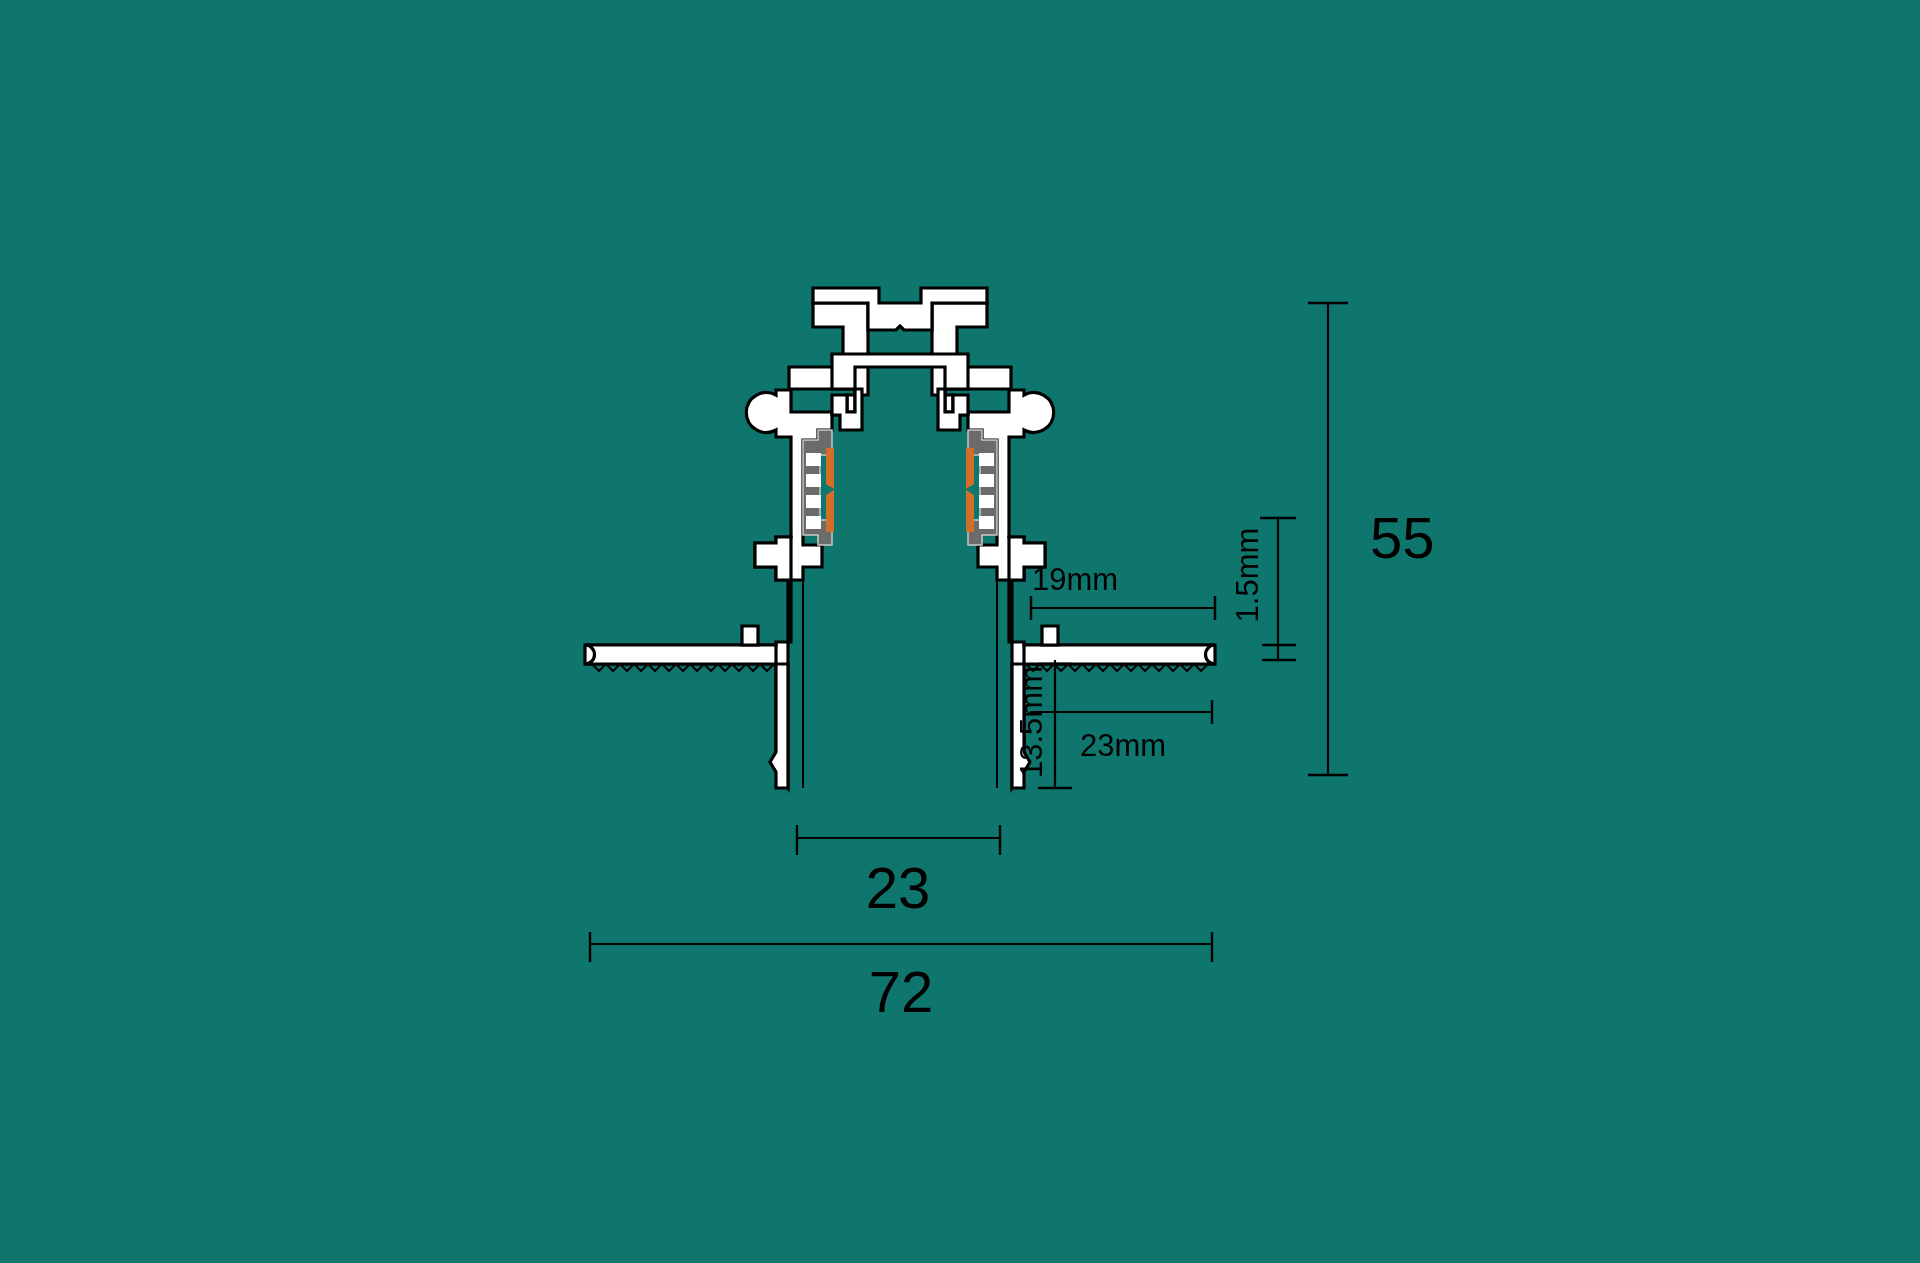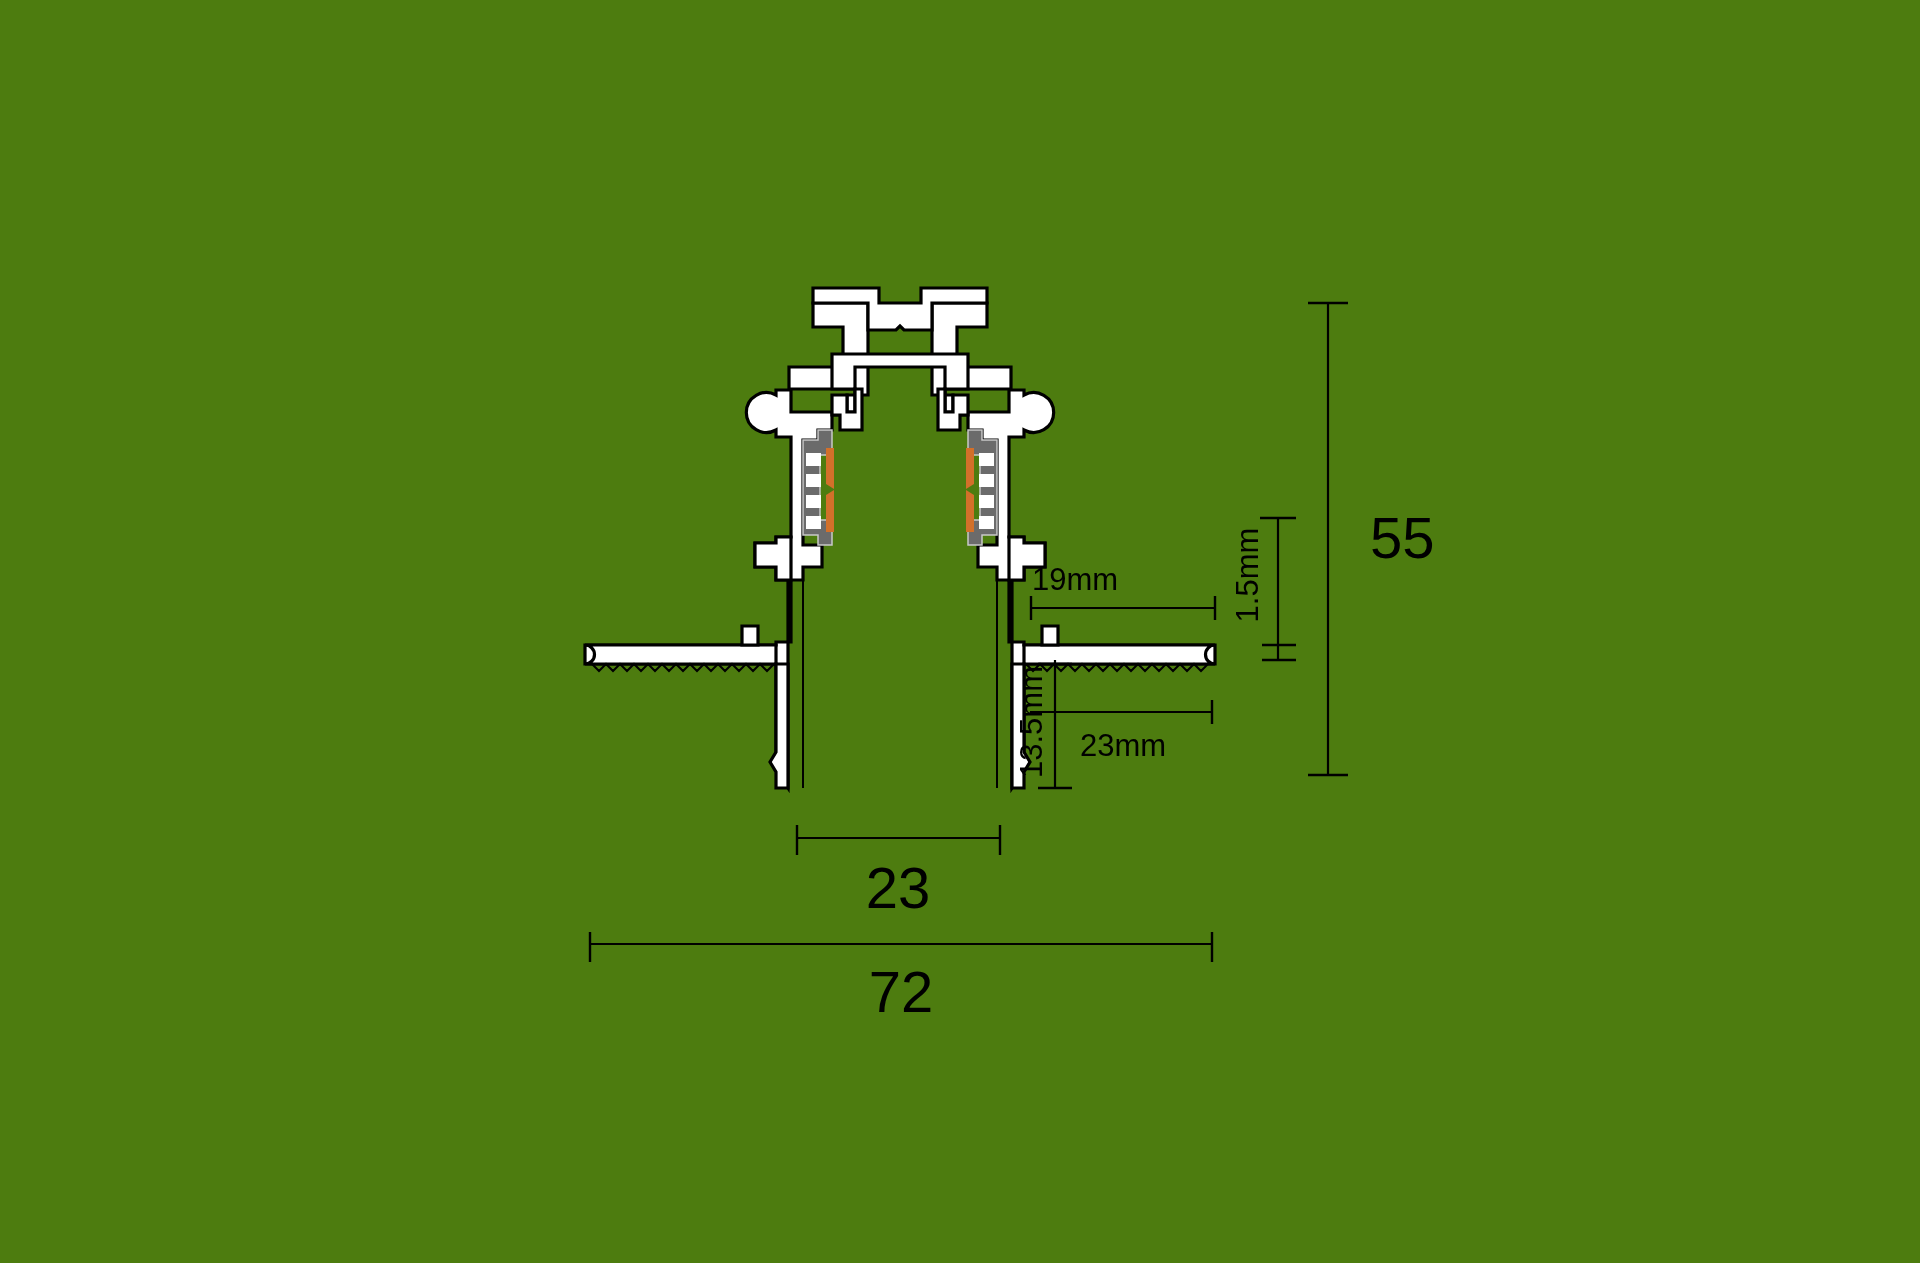--- a/index.html
+++ b/index.html
@@ -10,21 +10,21 @@
   body {
     width: 1920px;
     height: 1263px;
     font-family: "Liberation Sans", sans-serif;
     overflow: hidden;
   }
   #drawing-root {
     position: relative;
     width: 1920px;
     height: 1263px;
-    background: #4d7c0f;
+    background: #0f766e;
   }
   svg.cad {
     display: block;
     width: 1920px;
     height: 1263px;
   }
   .profile-outline {
     fill: #ffffff;
     stroke: #000000;
     stroke-width: 3.2;

